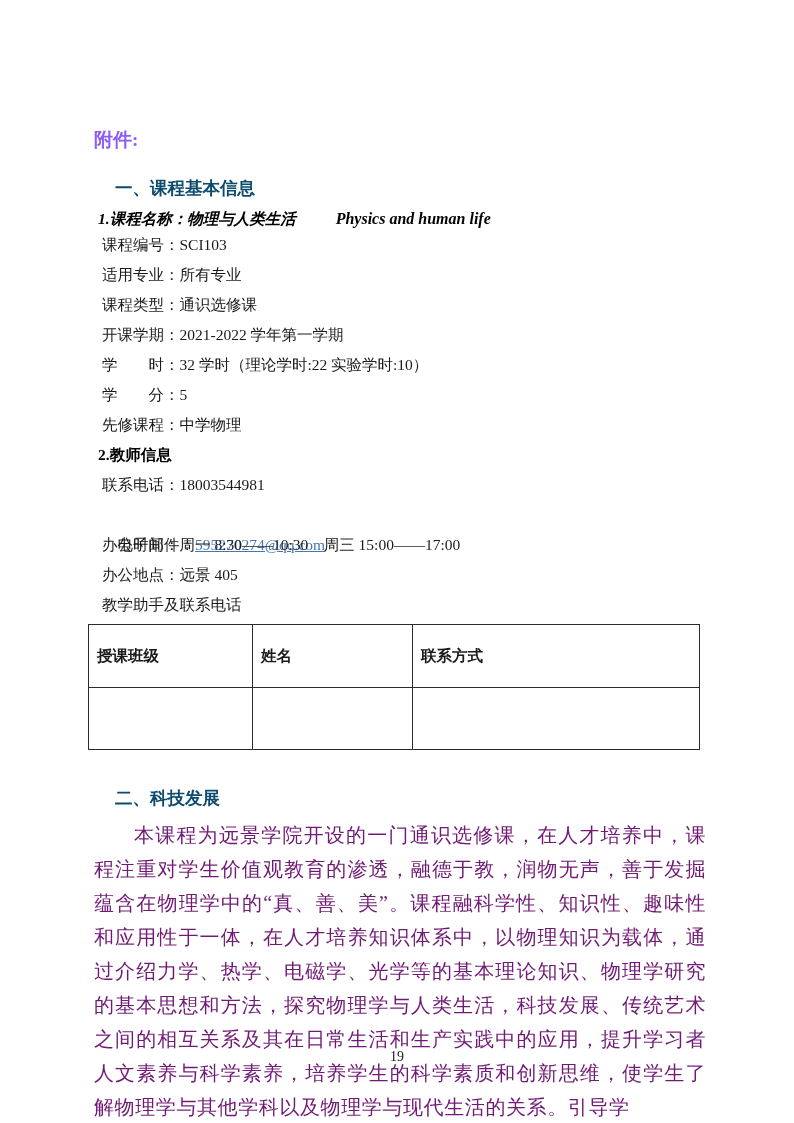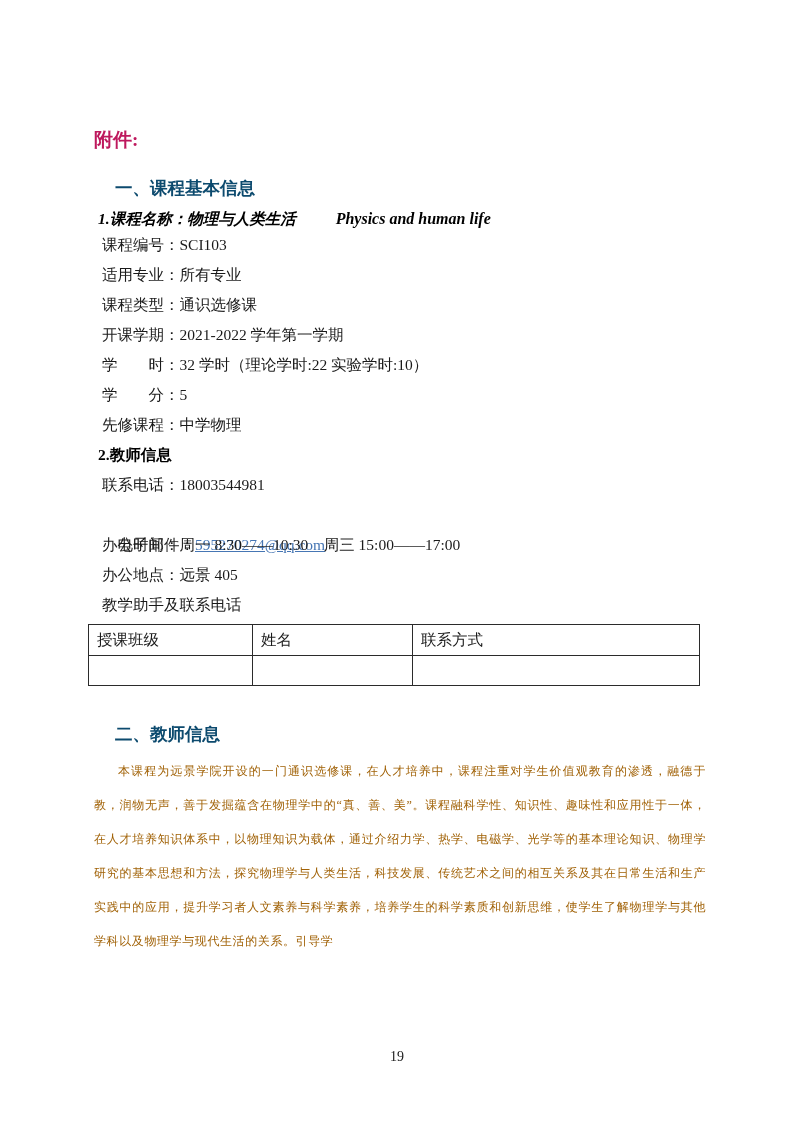--- a/index.html
+++ b/index.html
@@ -16,21 +16,21 @@
     box-sizing: border-box;
     padding: 128px 88px 0 94px;
     font-family: "Liberation Serif", "DejaVu Serif", serif;
     color: #111111;
     overflow: hidden;
   }
   .attachment {
     font-size: 19px;
     font-weight: bold;
     line-height: 24px;
-    color: #be185d;
+    color: #8b5cf6;
   }
   .doc-title {
     margin: 16px 0 0 0;
     text-align: center;
     font-size: 19px;
     font-weight: bold;
     line-height: 26px;
     color: #000000;
   }
   .sec-heading {
@@ -75,41 +75,41 @@
     width: 100%;
     margin-top: 4px;
     margin-left: -6px;
     border-collapse: collapse;
     table-layout: fixed;
   }
   table.assist-table th,
   table.assist-table td {
     border: 1.5px solid #2b2b2b;
     font-size: 15.5px;
-    font-weight: normal;
+    font-weight: bold;
     text-align: left;
-    padding: 0 8px;
+    padding: 16px 8px;
     color: #1a1a1a;
   }
   table.assist-table th { height: 30px; }
   table.assist-table td { height: 29px; }
   .col-class  { width: 26.3%; }
   .col-name   { width: 25.6%; }
   .col-contact{ width: 48.1%; }
   .sec2-heading {
     margin-top: 36px;
   }
   .description {
     margin: 8px 0 0 0;
-    font-size: 12px;
+    font-size: 20px;
     line-height: 34px;
     letter-spacing: 0.6px;
     text-align: justify;
     text-indent: 2em;
-    color: #a16207;
+    color: #701a75;
   }
   .page-number {
     position: absolute;
     top: 1049px;
     left: 0;
     right: 0;
     text-align: center;
     font-size: 14px;
     color: #1a1a1a;
   }
@@ -156,19 +156,19 @@
       <th class="col-contact">联系方式</th>
     </tr>
     <tr>
       <td></td>
       <td></td>
       <td></td>
     </tr>
   </tbody>
     </table>
 
-  <div class="sec-heading sec2-heading">二、教师信息</div>
+  <div class="sec-heading sec2-heading">二、科技发展</div>
 
   <p class="description">本课程为远景学院开设的一门通识选修课，在人才培养中，课程注重对学生价值观教育的渗透，融德于教，润物无声，善于发掘蕴含在物理学中的“真、善、美”。课程融科学性、知识性、趣味性和应用性于一体，在人才培养知识体系中，以物理知识为载体，通过介绍力学、热学、电磁学、光学等的基本理论知识、物理学研究的基本思想和方法，探究物理学与人类生活，科技发展、传统艺术之间的相互关系及其在日常生活和生产实践中的应用，提升学习者人文素养与科学素养，培养学生的科学素质和创新思维，使学生了解物理学与其他学科以及物理学与现代生活的关系。引导学</p>
 
   <div class="page-number">19</div>
 
 </div>
 
 </body></html>

